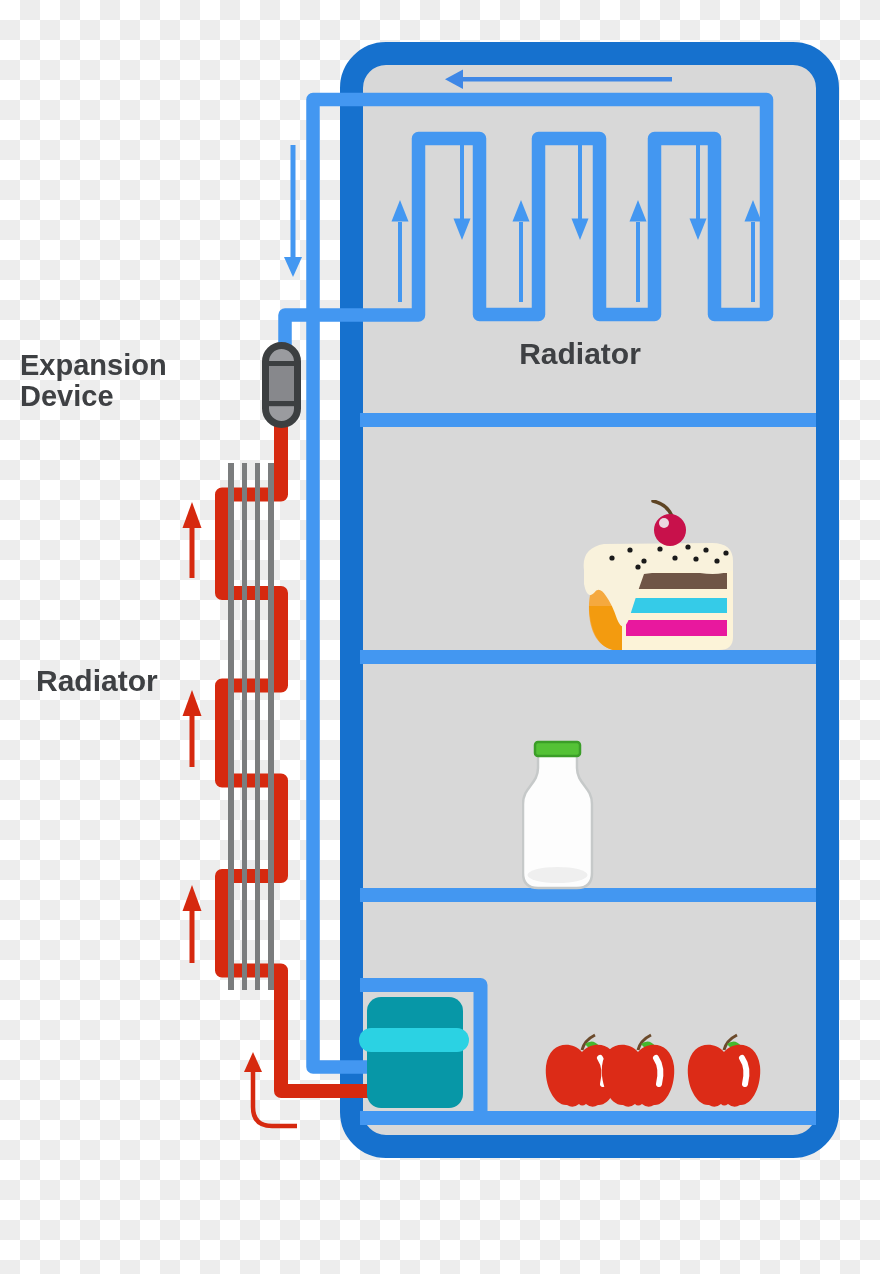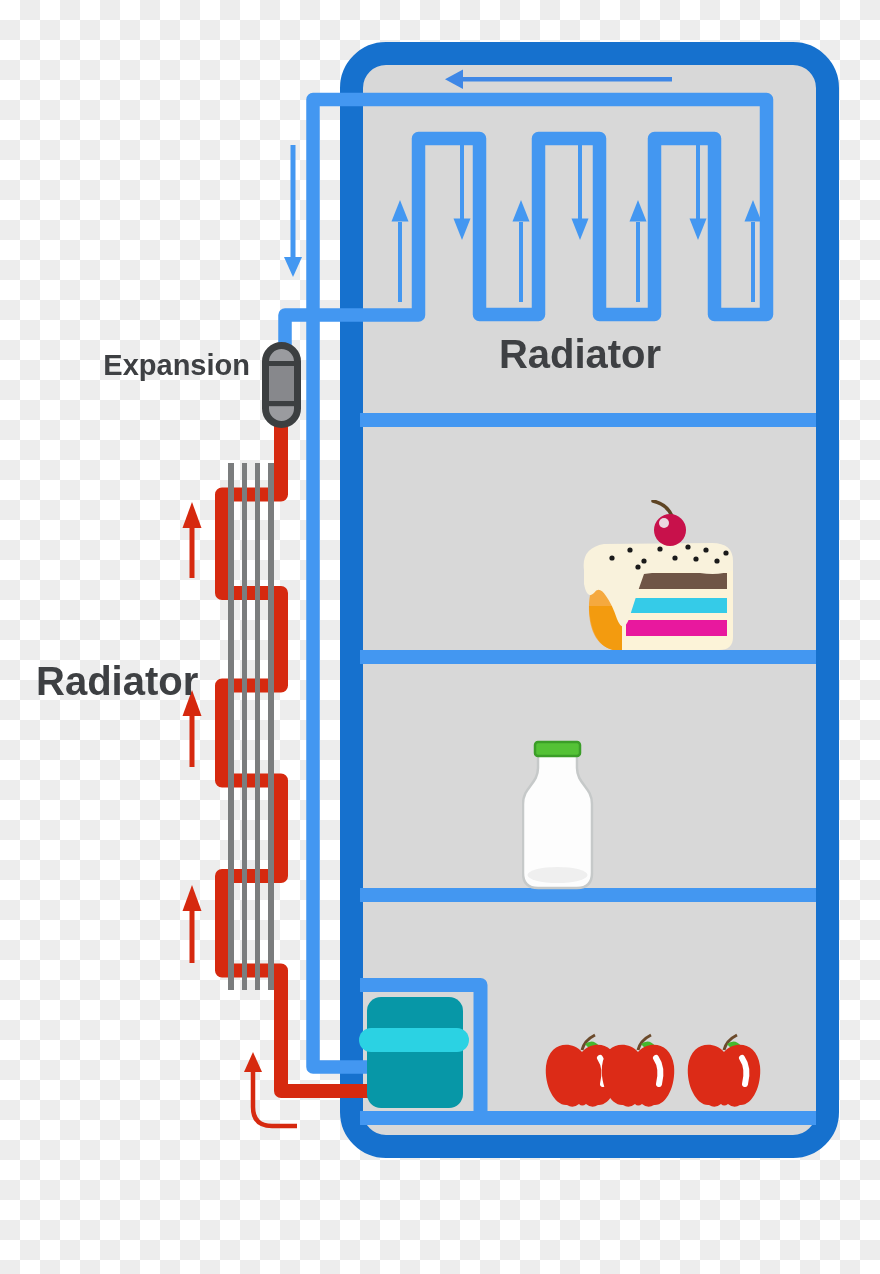--- a/index.html
+++ b/index.html
@@ -28,21 +28,21 @@
     border-radius:12px;z-index:8;
   }
   .fin{top:463px;width:5.5px;height:527px;background:#7B7D7E;z-index:9;}
   .device{
     left:262px;top:342px;width:39px;height:86px;box-sizing:border-box;
     border:7px solid #3C3F41;border-radius:20px;z-index:10;
     background:linear-gradient(#9A9B9F 0 20%, #87888C 20% 80%, #9A9B9F 80%);
   }
   .device .bar{position:absolute;left:-1px;right:-1px;height:5px;background:#3C3F41;}
   .label{
-    color:#3E4043;font-weight:bold;font-size:40px;line-height:34px;z-index:11;
+    color:#3E4043;font-weight:bold;font-size:30px;line-height:34px;z-index:11;
     white-space:nowrap;
   }
   .label.small{font-size:29px;line-height:31px;}
 </style>
 </head>
 <body>
 
 <div class="stage">
 
   <div class="abs fridge"></div>
@@ -166,17 +166,18 @@
   </svg>
   <svg class="abs food" style="left:685px;top:1030px" width="78" height="82" viewBox="0 0 78 82">
     <path d="M 39,20 C 41,12 46,8 52,5" fill="none" stroke="#6B4A2B" stroke-width="3"></path>
     <path d="M 42,14 q 8,-6 14,2 q -6,8 -14,-2 Z" fill="#45B82E"></path>
     <path d="M 39,22 C 28,10 6,12 3,36 C 1,56 12,76 24,75 Q 30,79 36,74 Q 39,77 43,74 Q 49,79 55,75 C 67,76 77,56 75,36 C 72,12 50,10 39,22 Z" fill="#DC2B17"></path>
     <path d="M 57,28 Q 64,38 60,54" fill="none" stroke="#FFFFFF" stroke-width="6" stroke-linecap="round"></path>
   </svg>
 
   <div class="abs label" style="left:440px;top:337px;width:280px;text-align:center">Radiator</div>
   <div class="abs label" style="left:36px;top:664px">Radiator</div>
-  <div class="abs label small" style="left:20px;top:350px;width:230px;text-align:right">
+  <div class="abs label small" style="left:20px;top:350px;width:230px;text-align:left">
     <div>Expansion</div>
+    <div>Device</div>
   </div>
 
 </div>
 
 </body></html>

